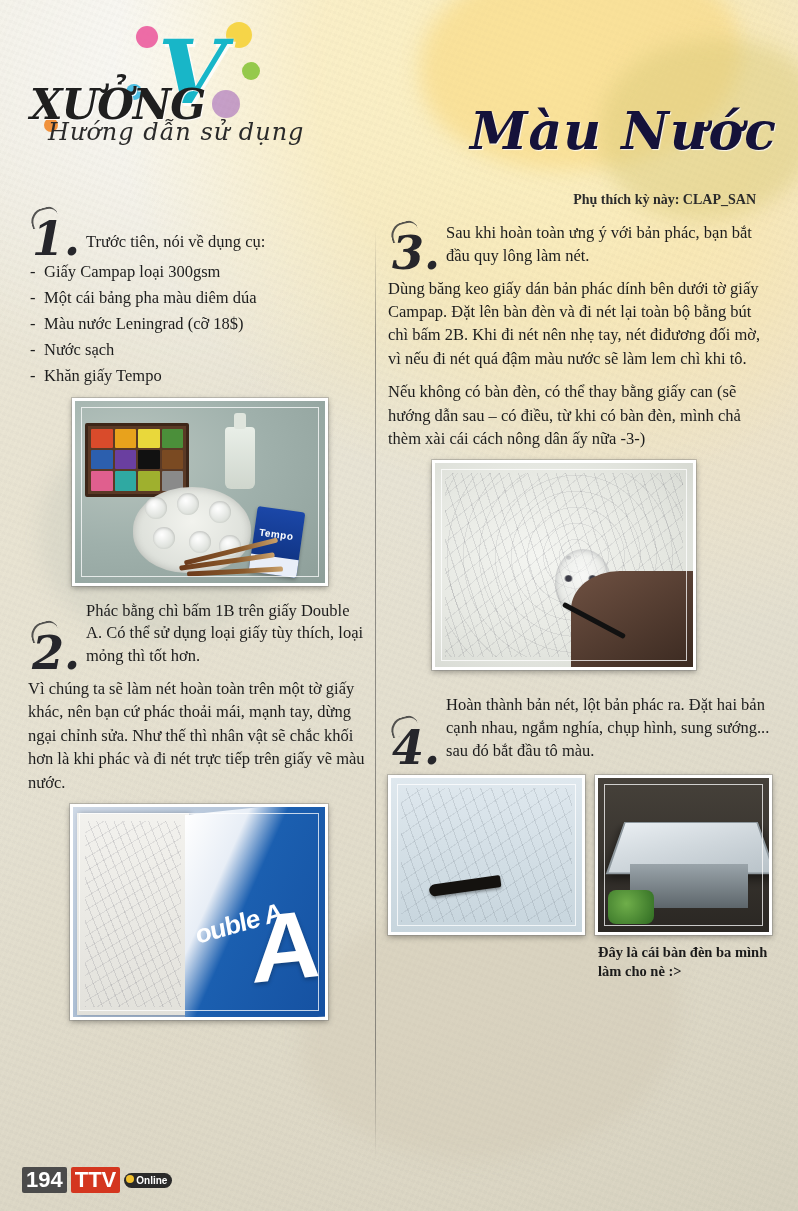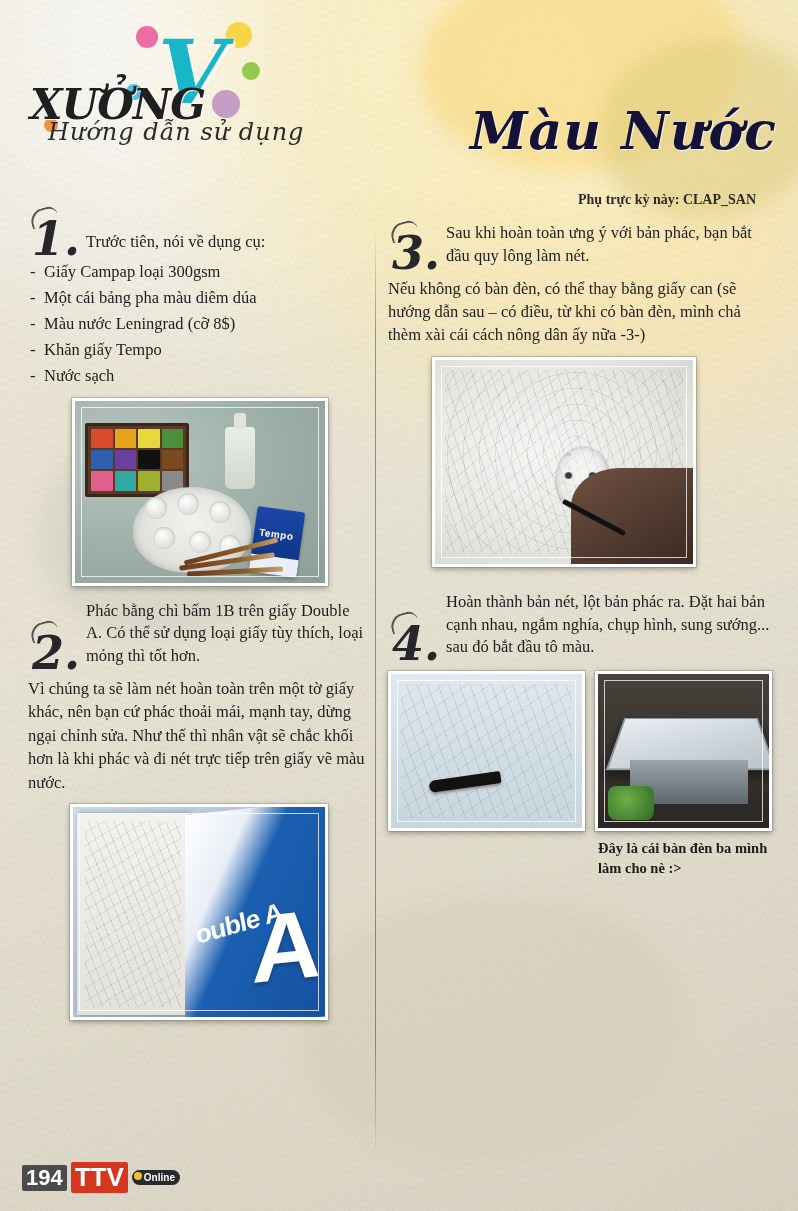--- a/index.html
+++ b/index.html
@@ -398,21 +398,21 @@
     font-weight: bold;
     font-size: 22px;
     color: #ffffff;
     background: #4b4b4b;
     padding: 0 4px;
     border-radius: 2px;
   }
   .fl-ttv {
     font-family: "Liberation Sans", sans-serif;
     font-weight: bold;
-    font-size: 26px;
+    font-size: 22px;
     color: #ffffff;
     background: #d4361f;
     padding: 0 4px;
     border-radius: 2px;
   }
   .fl-online {
     font-family: "Liberation Sans", sans-serif;
     font-size: 10px;
     font-weight: bold;
     color: #ffffff;
@@ -444,38 +444,38 @@
       <div class="logo-dot" style="left:212px;top:44px;width:18px;height:18px;background:#8cc63f;"></div>
       <div class="logo-dot" style="left:96px;top:66px;width:16px;height:16px;background:#3fb8e0;"></div>
       <div class="logo-dot" style="left:14px;top:100px;width:14px;height:14px;background:#f08a2e;"></div>
       <div class="logo-v">V</div>
       <div class="logo-word">XƯỞNG</div>
       <div class="logo-dot" style="left:182px;top:72px;width:28px;height:28px;background:#9b59b6;opacity:.55;"></div>
     </div>
 
     <div class="title-handwrite">Hướng dẫn sử dụng</div>
     <div class="title-mainword">Màu Nước</div>
-    <div class="credit">Phụ trực kỳ này: CLAP_SAN</div>
+    <div class="credit">Phụ thích kỳ này: CLAP_SAN</div>
   </div>
 
   <div class="divider"></div>
 
   <div class="col col-left">
 
     <div class="step">
       <div class="step-head">
         <div class="step-num">1.</div>
         <div class="step-title">Trước tiên, nói về dụng cụ:</div>
       </div>
       <ul class="bullets">
         <li>Giấy Campap loại 300gsm</li>
         <li>Một cái bảng pha màu diêm dúa</li>
-        <li>Màu nước Leningrad (cỡ 8$)</li>
+        <li>Màu nước Leningrad (cỡ 18$)</li>
+        <li>Nước sạch</li>
         <li>Khăn giấy Tempo</li>
-        <li>Nước sạch</li>
       </ul>
 
       <div class="photo" id="photo-tools">
         <div class="palette-box">
           <i style="background:#d94b2b"></i>
             <i style="background:#e8a21c"></i>
             <i style="background:#e9d83b"></i>
             <i style="background:#4b8f3a"></i>
           <i style="background:#2c5fae"></i>
             <i style="background:#6a3fa0"></i>
@@ -525,20 +525,21 @@
     </div>
   </div>
 
   <div class="col col-right">
 
     <div class="step">
       <div class="step-head">
         <div class="step-num">3.</div>
         <div class="step-title">Sau khi hoàn toàn ưng ý với bản phác, bạn bắt đầu quy lông làm nét.</div>
       </div>
+      <p class="body">Dùng băng keo giấy dán bản phác dính bên dưới tờ giấy Campap. Đặt lên bàn đèn và đi nét lại toàn bộ bằng bút chì bấm 2B. Khi đi nét nên nhẹ tay, nét điđương đối mờ, vì nếu đi nét quá đậm màu nước sẽ làm lem chì khi tô.</p>
       <p class="body">Nếu không có bàn đèn, có thể thay bằng giấy can (sẽ hướng dẫn sau – có điều, từ khi có bàn đèn, mình chả thèm xài cái cách nông dân ấy nữa -3-)</p>
 
       <div class="photo" id="photo-sketch" style="margin-left:44px;">
         <div class="sketch-lines"></div>
         <div class="sketch-face">
           <i style="left:8px;top:26px"></i>
             <i style="left:32px;top:26px"></i>
         </div>
         <div style="position:absolute;right:0;bottom:0;width:122px;height:96px;background:linear-gradient(150deg,#6f5142,#3b2a21);border-radius:40% 0 0 0;"></div>
         <div style="position:absolute;left:124px;bottom:44px;width:70px;height:5px;background:#111;transform:rotate(28deg);border-radius:2px;"></div>

